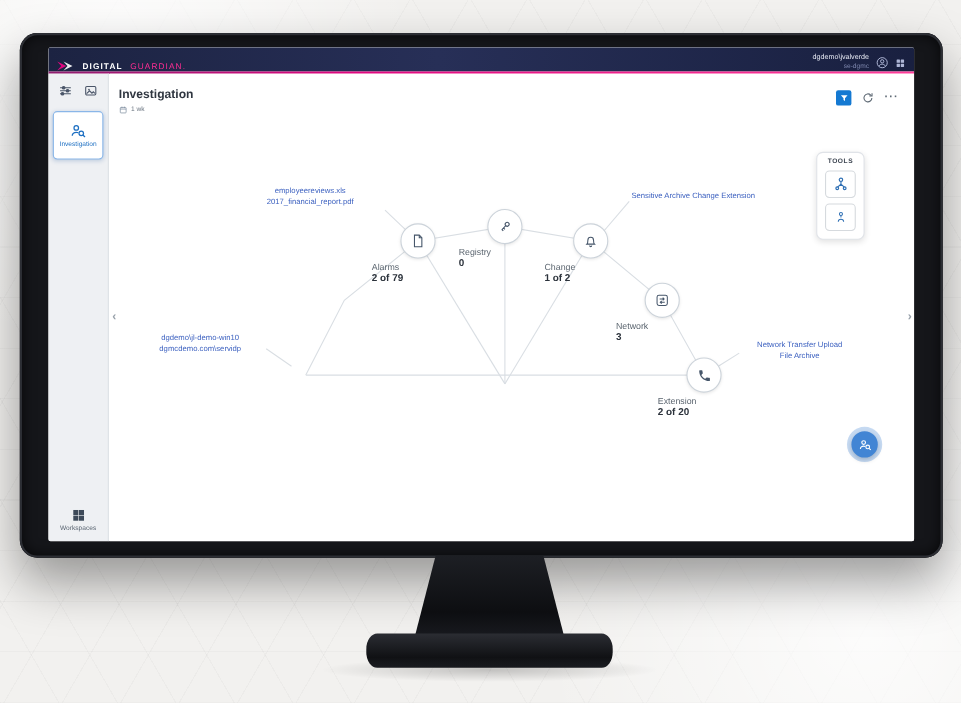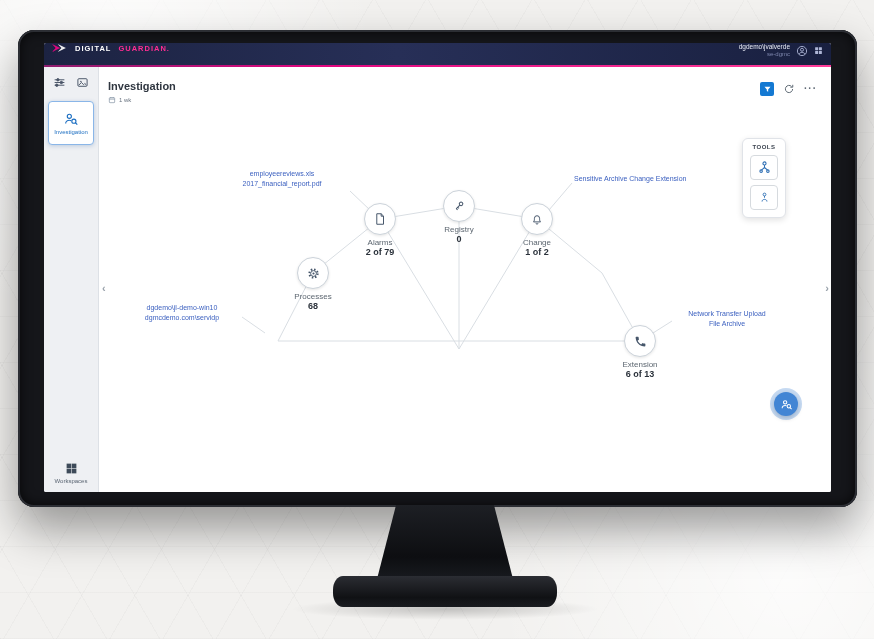--- a/index.html
+++ b/index.html
@@ -39,25 +39,25 @@
     border-radius:10px / 14px;
   }
   .floor-shadow{
     position:absolute; left:290px; top:598px; width:310px; height:22px;
     background:radial-gradient(ellipse at center, rgba(0,0,0,.20), transparent 70%);
   }
   
   .navbar{
     position:absolute; left:0; top:0; width:100%; height:22px;
     background:linear-gradient(90deg,#1c2342,#272f57 45%,#192040);
-    display:flex; align-items:flex-start; padding:0 8px;
+    display:flex; align-items:flex-end; padding:0 8px;
   }
   .brand{ display:flex; align-items:center; gap:5px; }
   .brand-t1{ color:#fff; font-size:7.5px; font-weight:bold; letter-spacing:1px; }
-  .brand-t2{ color:#ff2d93; font-size:7.5px; font-weight:bold; letter-spacing:1px; margin-left:2px; }
+  .brand-t2{ color:#ff2d93; font-size:7.5px; font-weight:normal; letter-spacing:1px; margin-left:2px; }
   .user-block{ margin-left:auto; display:flex; align-items:center; gap:6px; cursor:pointer; }
   .user-texts{ text-align:right; line-height:1.25; }
   .user-name{ display:block; color:#e8ebf5; font-size:6.5px; }
   .user-host{ display:block; color:#7d86ad; font-size:6px; }
   .nav-icon{ color:#aeb6d6; display:flex; }
   .brand-line{
     position:absolute; left:0; top:22px; width:100%; height:2px;
     background:linear-gradient(90deg,#8e1d6f,#e0067f 35%,#ff3d9a);
   }
   
@@ -100,21 +100,21 @@
     box-shadow:0 2px 6px rgba(0,0,0,.12);
     display:flex; flex-direction:column; align-items:center; padding-top:5px; gap:5px;
   }
   .tools-title{ font-size:6px; font-weight:bold; letter-spacing:.5px; color:#3c4450; }
   .tool-btn{
     width:28px; height:25px; background:#fff; border:1px solid #d6dade; border-radius:4px;
     display:flex; align-items:center; justify-content:center; cursor:pointer; color:#2e6fb4; padding:0;
   }
   
   .links{ position:absolute; left:0; top:0; pointer-events:none; }
-  .node{ position:absolute; width:84px; text-align:center; cursor:pointer; }
+  .node{ position:absolute; width:84px; cursor:pointer; }
   .node-circle{
     width:32px; height:32px; margin:0 auto; border-radius:50%;
     background:#fff; border:1px solid #ccd3da; color:#46566a;
     display:flex; align-items:center; justify-content:center;
     box-shadow:0 1px 3px rgba(0,0,0,.10);
   }
   .node-circle.big{ width:34px; height:34px; }
   .node-label{ margin-top:3px; font-size:8px; color:#5c6670; }
   .node-count{ font-size:9px; font-weight:bold; color:#2b323b; }
   .annotation{ position:absolute; font-size:7px; line-height:1.4; color:#3a5fbf; cursor:pointer; }
@@ -320,42 +320,42 @@
         <div class="node-circle">
           <svg width="14" height="14" viewBox="0 0 24 24" fill="none" stroke="currentColor" stroke-width="1.7">
             <path d="M6 17h12c-1.6-1.6-1.6-4.2-1.6-6.2a4.4 4.4 0 0 0-8.8 0c0 2 0 4.6-1.6 6.2z"></path>
             <path d="M10.4 19.3a1.6 1.6 0 0 0 3.2 0"></path>
           </svg>
         </div>
         <div class="node-label">Change</div>
         <div class="node-count">1 of 2</div>
       </div>
 
-      <div class="node" style="left:171px; top:190px;">
-        <div class="node-circle">
-          <svg width="15" height="15" viewBox="0 0 24 24" fill="none" stroke="currentColor">
-            <circle cx="12" cy="12" r="6.6" stroke-width="3.2" stroke-dasharray="2.4 2.8"></circle>
-            <circle cx="12" cy="12" r="4.6" stroke-width="1.5"></circle>
-            <circle cx="12" cy="12" r="1.7" fill="currentColor" stroke="none"></circle>
-          </svg>
-        </div>
-        <div class="node-label">Processes</div>
-        <div class="node-count">68</div>
-      </div>
-
+
+      <div class="node" style="left:460px; top:190px;">
+        <div class="node-circle">
+          <svg width="14" height="14" viewBox="0 0 24 24" fill="none" stroke="currentColor" stroke-width="1.6">
+            <rect x="4" y="4" width="16" height="16" rx="3"></rect>
+            <path d="M8 10h7m-2.2-2.2L15 10l-2.2 2.2"></path>
+            <path d="M16 15H9m2.2 2.2L9 15l2.2-2.2"></path>
+          </svg>
+        </div>
+        <div class="node-label">Network</div>
+        <div class="node-count">3</div>
+      </div>
 
 
       <div class="node" style="left:498px; top:258px;">
         <div class="node-circle">
           <svg width="13" height="13" viewBox="0 0 24 24">
             <path fill="currentColor" d="M6.6 10.8c1.4 2.8 3.8 5.1 6.6 6.6l2.2-2.2c.3-.3.7-.4 1-.2 1.1.4 2.3.6 3.6.6.6 0 1 .4 1 1V20c0 .6-.4 1-1 1C10.6 21 3 13.4 3 4c0-.6.4-1 1-1h3.5c.6 0 1 .4 1 1 0 1.2.2 2.4.6 3.6.1.3 0 .7-.2 1z"></path>
           </svg>
         </div>
         <div class="node-label">Extension</div>
-        <div class="node-count">6 of 13</div>
+        <div class="node-count">2 of 20</div>
       </div>
 
 
       <button class="fab">
         <svg width="13" height="13" viewBox="0 0 24 24" fill="none" stroke="currentColor" stroke-width="1.9">
           <circle cx="9.5" cy="8" r="3.1"></circle>
           <path d="M4 18.7c0-3 2.5-4.8 5.5-4.8 1 0 2 .2 2.8.6"></path>
           <circle cx="16.3" cy="15.3" r="3.1"></circle>
           <path d="M18.6 17.6L21.4 20.4"></path>
         </svg>

